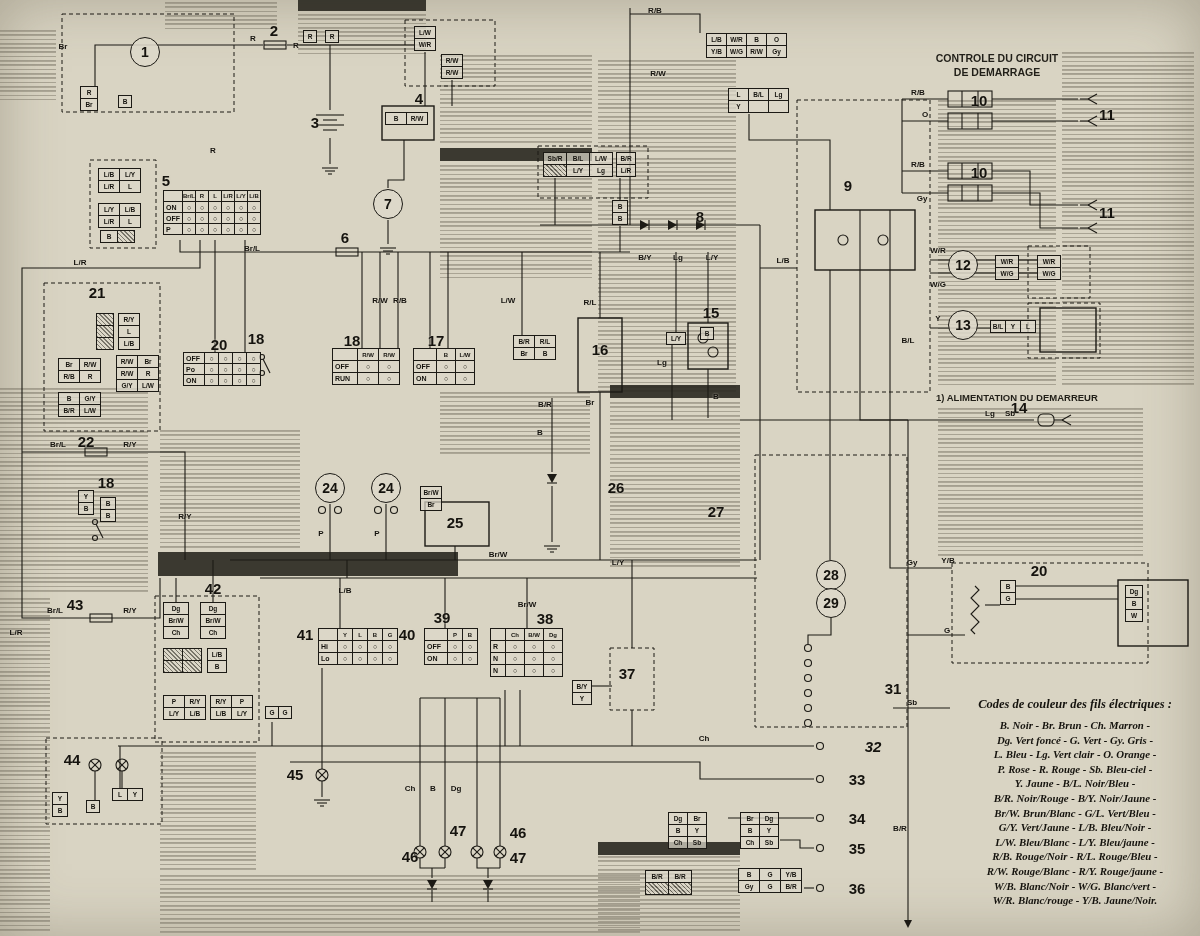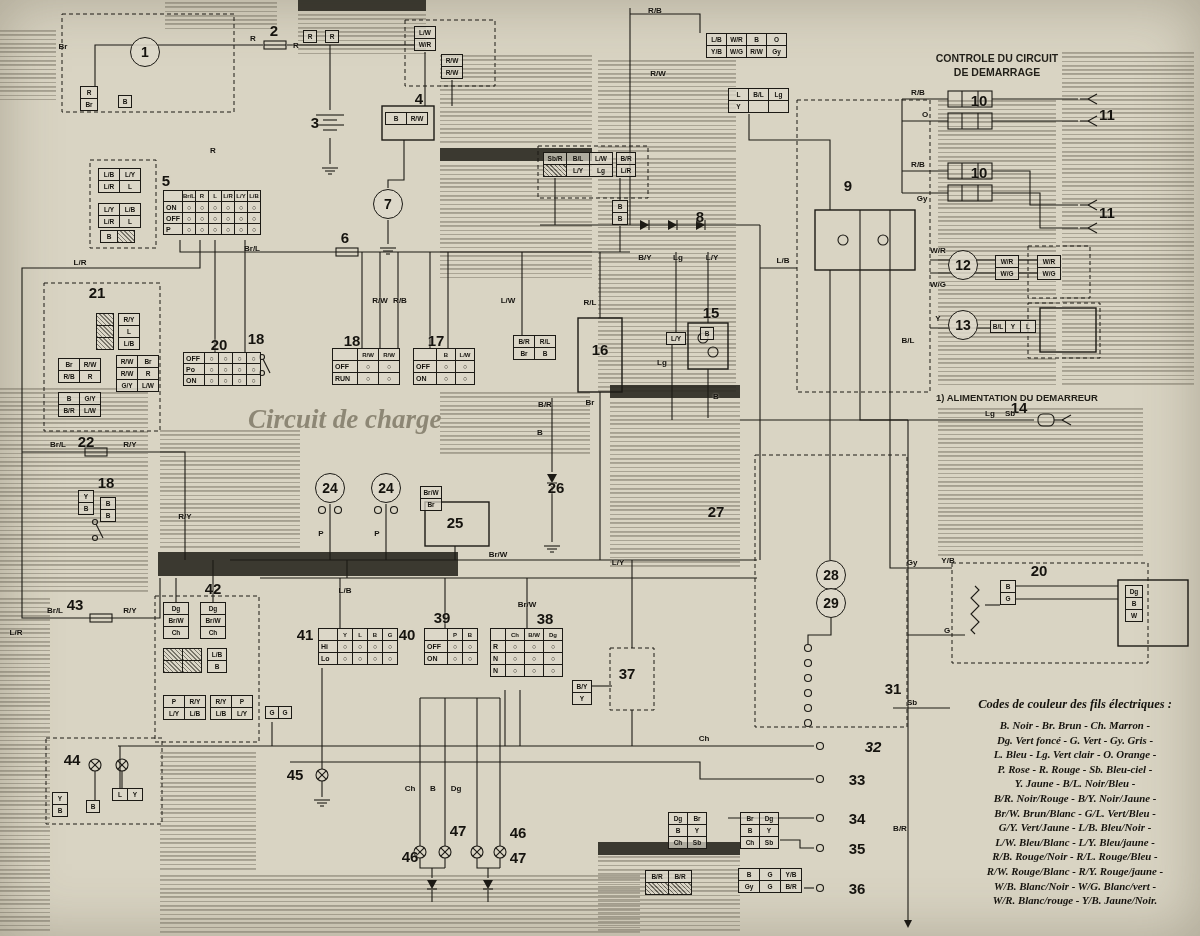--- a/index.html
+++ b/index.html
@@ -71,21 +71,20 @@
       <div class="blurtext" style="left: 598px; top: 856px; width: 142px; height: 76px;"></div>
       <div class="blurtext" style="left: 0px; top: 30px; width: 56px; height: 70px;"></div>
       <div class="blurtext" style="left: 160px; top: 430px; width: 140px; height: 118px;"></div>
       <div class="blurtext" style="left: 160px; top: 752px; width: 96px; height: 118px;"></div>
       <div class="darkbar" style="left: 440px; top: 148px; width: 152px; height: 13px;"></div>
       <div class="darkbar" style="left: 610px; top: 385px; width: 130px; height: 13px;"></div>
       <div class="darkbar" style="left: 598px; top: 842px; width: 142px; height: 13px;"></div>
       <div class="darkbar" style="left: 298px; top: 0px; width: 128px; height: 11px;"></div>
       <div class="darkbar" style="left: 158px; top: 552px; width: 300px; height: 24px;"></div>
     </div>
-  <div class="watermark" style="left:248px;top:404px">Circuit de charge</div>
   <svg class="wiring" id="wiring-svg" width="1200" height="936" viewBox="0 0 1200 936">
       <polyline points="95,86 95,45 263,45" class="wire"></polyline>
       <polyline points="287,45 414,45" class="wire"></polyline>
       <polyline points="330,45 330,110" class="wire"></polyline>
       <polyline points="330,138 330,164" class="wire"></polyline>
       <polyline points="425,52 425,106" class="wire"></polyline>
       <polyline points="452,80 452,106" class="wire"></polyline>
       <polyline points="404,140 404,180 388,180 388,188" class="wire"></polyline>
       <polyline points="388,220 388,244" class="wire"></polyline>
       <polyline points="180,240 180,252 336,252" class="wire"></polyline>
@@ -344,21 +343,21 @@
       <div class="callout-plain" style="left: 436px; top: 340px;">17</div>
       <div class="callout-plain" style="left: 352px; top: 340px;">18</div>
       <div class="callout-plain" style="left: 256px; top: 338px;">18</div>
       <div class="callout-plain" style="left: 219px; top: 344px;">20</div>
       <div class="callout-plain" style="left: 97px; top: 292px;">21</div>
       <div class="callout-plain" style="left: 86px; top: 441px;">22</div>
       <div class="callout-plain" style="left: 106px; top: 482px;">18</div>
       <div class="callout-circle" style="left: 330px; top: 488px;">24</div>
       <div class="callout-circle" style="left: 386px; top: 488px;">24</div>
       <div class="callout-plain" style="left: 455px; top: 522px;">25</div>
-      <div class="callout-plain" style="left: 556px; top: 487px;">26</div>
+      <div class="callout-plain" style="left: 616px; top: 487px;">26</div>
       <div class="callout-plain" style="left: 716px; top: 511px;">27</div>
       <div class="callout-circle" style="left: 831px; top: 575px;">28</div>
       <div class="callout-circle" style="left: 831px; top: 603px;">29</div>
       <div class="callout-plain" style="left: 1039px; top: 570px;">20</div>
       <div class="callout-plain" style="left: 893px; top: 688px;">31</div>
       <div class="callout-plain" style="left: 873px; top: 746px; font-style: italic;">32</div>
       <div class="callout-plain" style="left: 857px; top: 779px;">33</div>
       <div class="callout-plain" style="left: 857px; top: 818px;">34</div>
       <div class="callout-plain" style="left: 857px; top: 848px;">35</div>
       <div class="callout-plain" style="left: 857px; top: 888px;">36</div>

